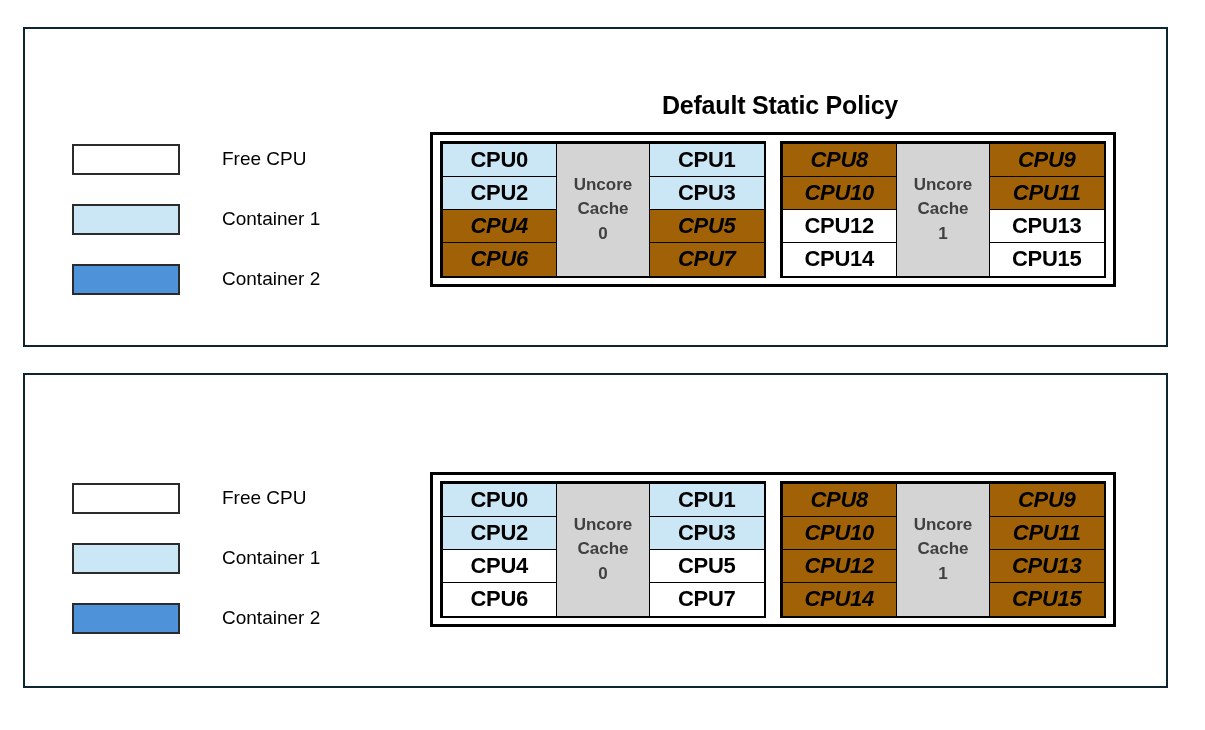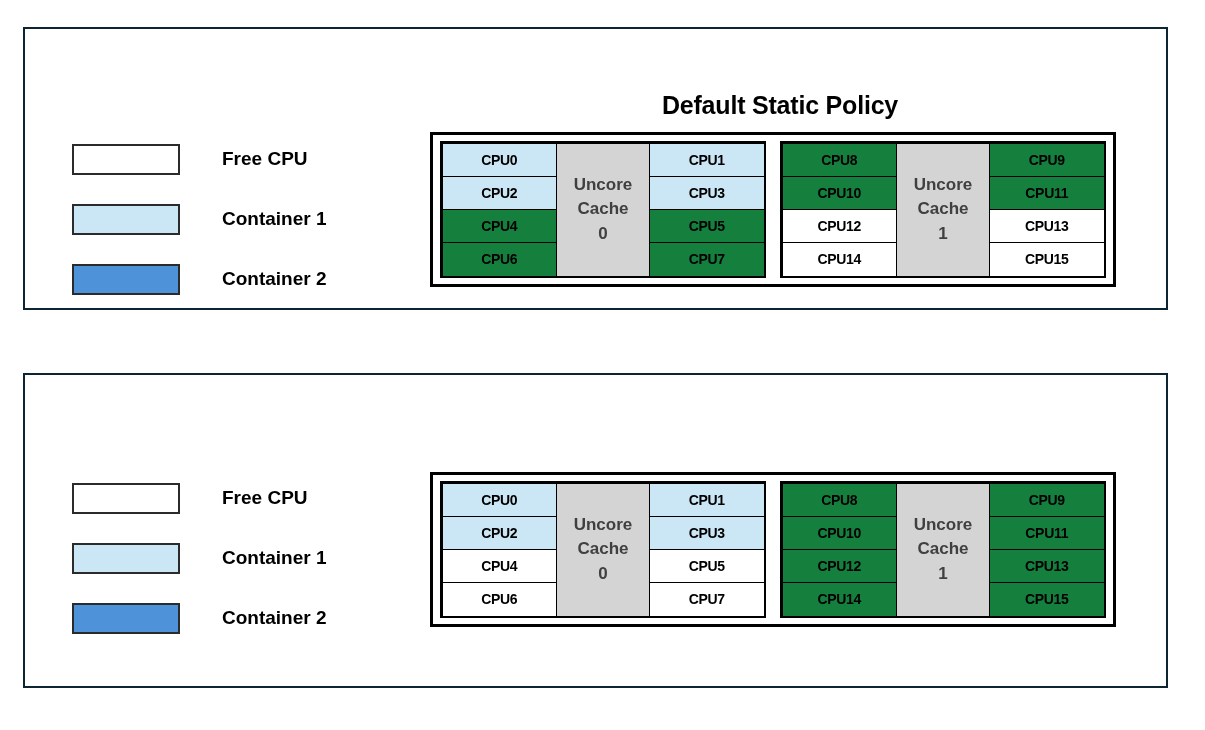--- a/index.html
+++ b/index.html
@@ -16,21 +16,21 @@
   }
 
   .panel {
     position: absolute;
     left: 23px;
     width: 1145px;
     border: 2px solid #0d2433;
     box-sizing: border-box;
     background: #ffffff;
   }
-  #panel-top    { top: 27px;  height: 283px; }
+  #panel-top    { top: 27px;  height: 320px; }
   #panel-bottom { top: 373px; height: 315px; }
 
   .panel-title {
     position: absolute;
     text-align: center;
     font-weight: bold;
     color: #000000;
     white-space: nowrap;
     letter-spacing: -0.2px;
   }
@@ -63,21 +63,21 @@
   .legend-swatch {
     width: 108px;
     height: 31px;
     border: 2px solid #2b2b2b;
     box-sizing: border-box;
     flex: 0 0 auto;
   }
   .legend-label {
     margin-left: 42px;
     font-size: 19px;
-    font-weight: bold;
+    font-weight: normal;
     color: #000000;
     white-space: nowrap;
   }
 
   
   .cpu-diagram {
     position: absolute;
     border: 3px solid #000000;
     background: #ffffff;
     box-sizing: border-box;
@@ -105,28 +105,28 @@
   }
 
   .cpu-cell {
     flex: 1 1 0;
     border: 1px solid #000000;
     box-sizing: border-box;
     margin: -0.5px;
     display: flex;
     align-items: center;
     justify-content: center;
-    font-size: 14px;
+    font-size: 22px;
     font-weight: bold;
     color: #000000;
     letter-spacing: -0.3px;
   }
   .cpu-cell.state-free       { background: #ffffff; }
   .cpu-cell.state-container1 { background: #cbe7f5; }
-  .cpu-cell.state-container2 { background: #15803d; }
+  .cpu-cell.state-container2 { background: #a16207; font-style: italic; }
 
   .uncore-cache {
     flex: 0 0 94px;
     background: #d4d4d4;
     border: 1px solid #000000;
     box-sizing: border-box;
     margin: -0.5px;
     display: flex;
     flex-direction: column;
     align-items: center;

